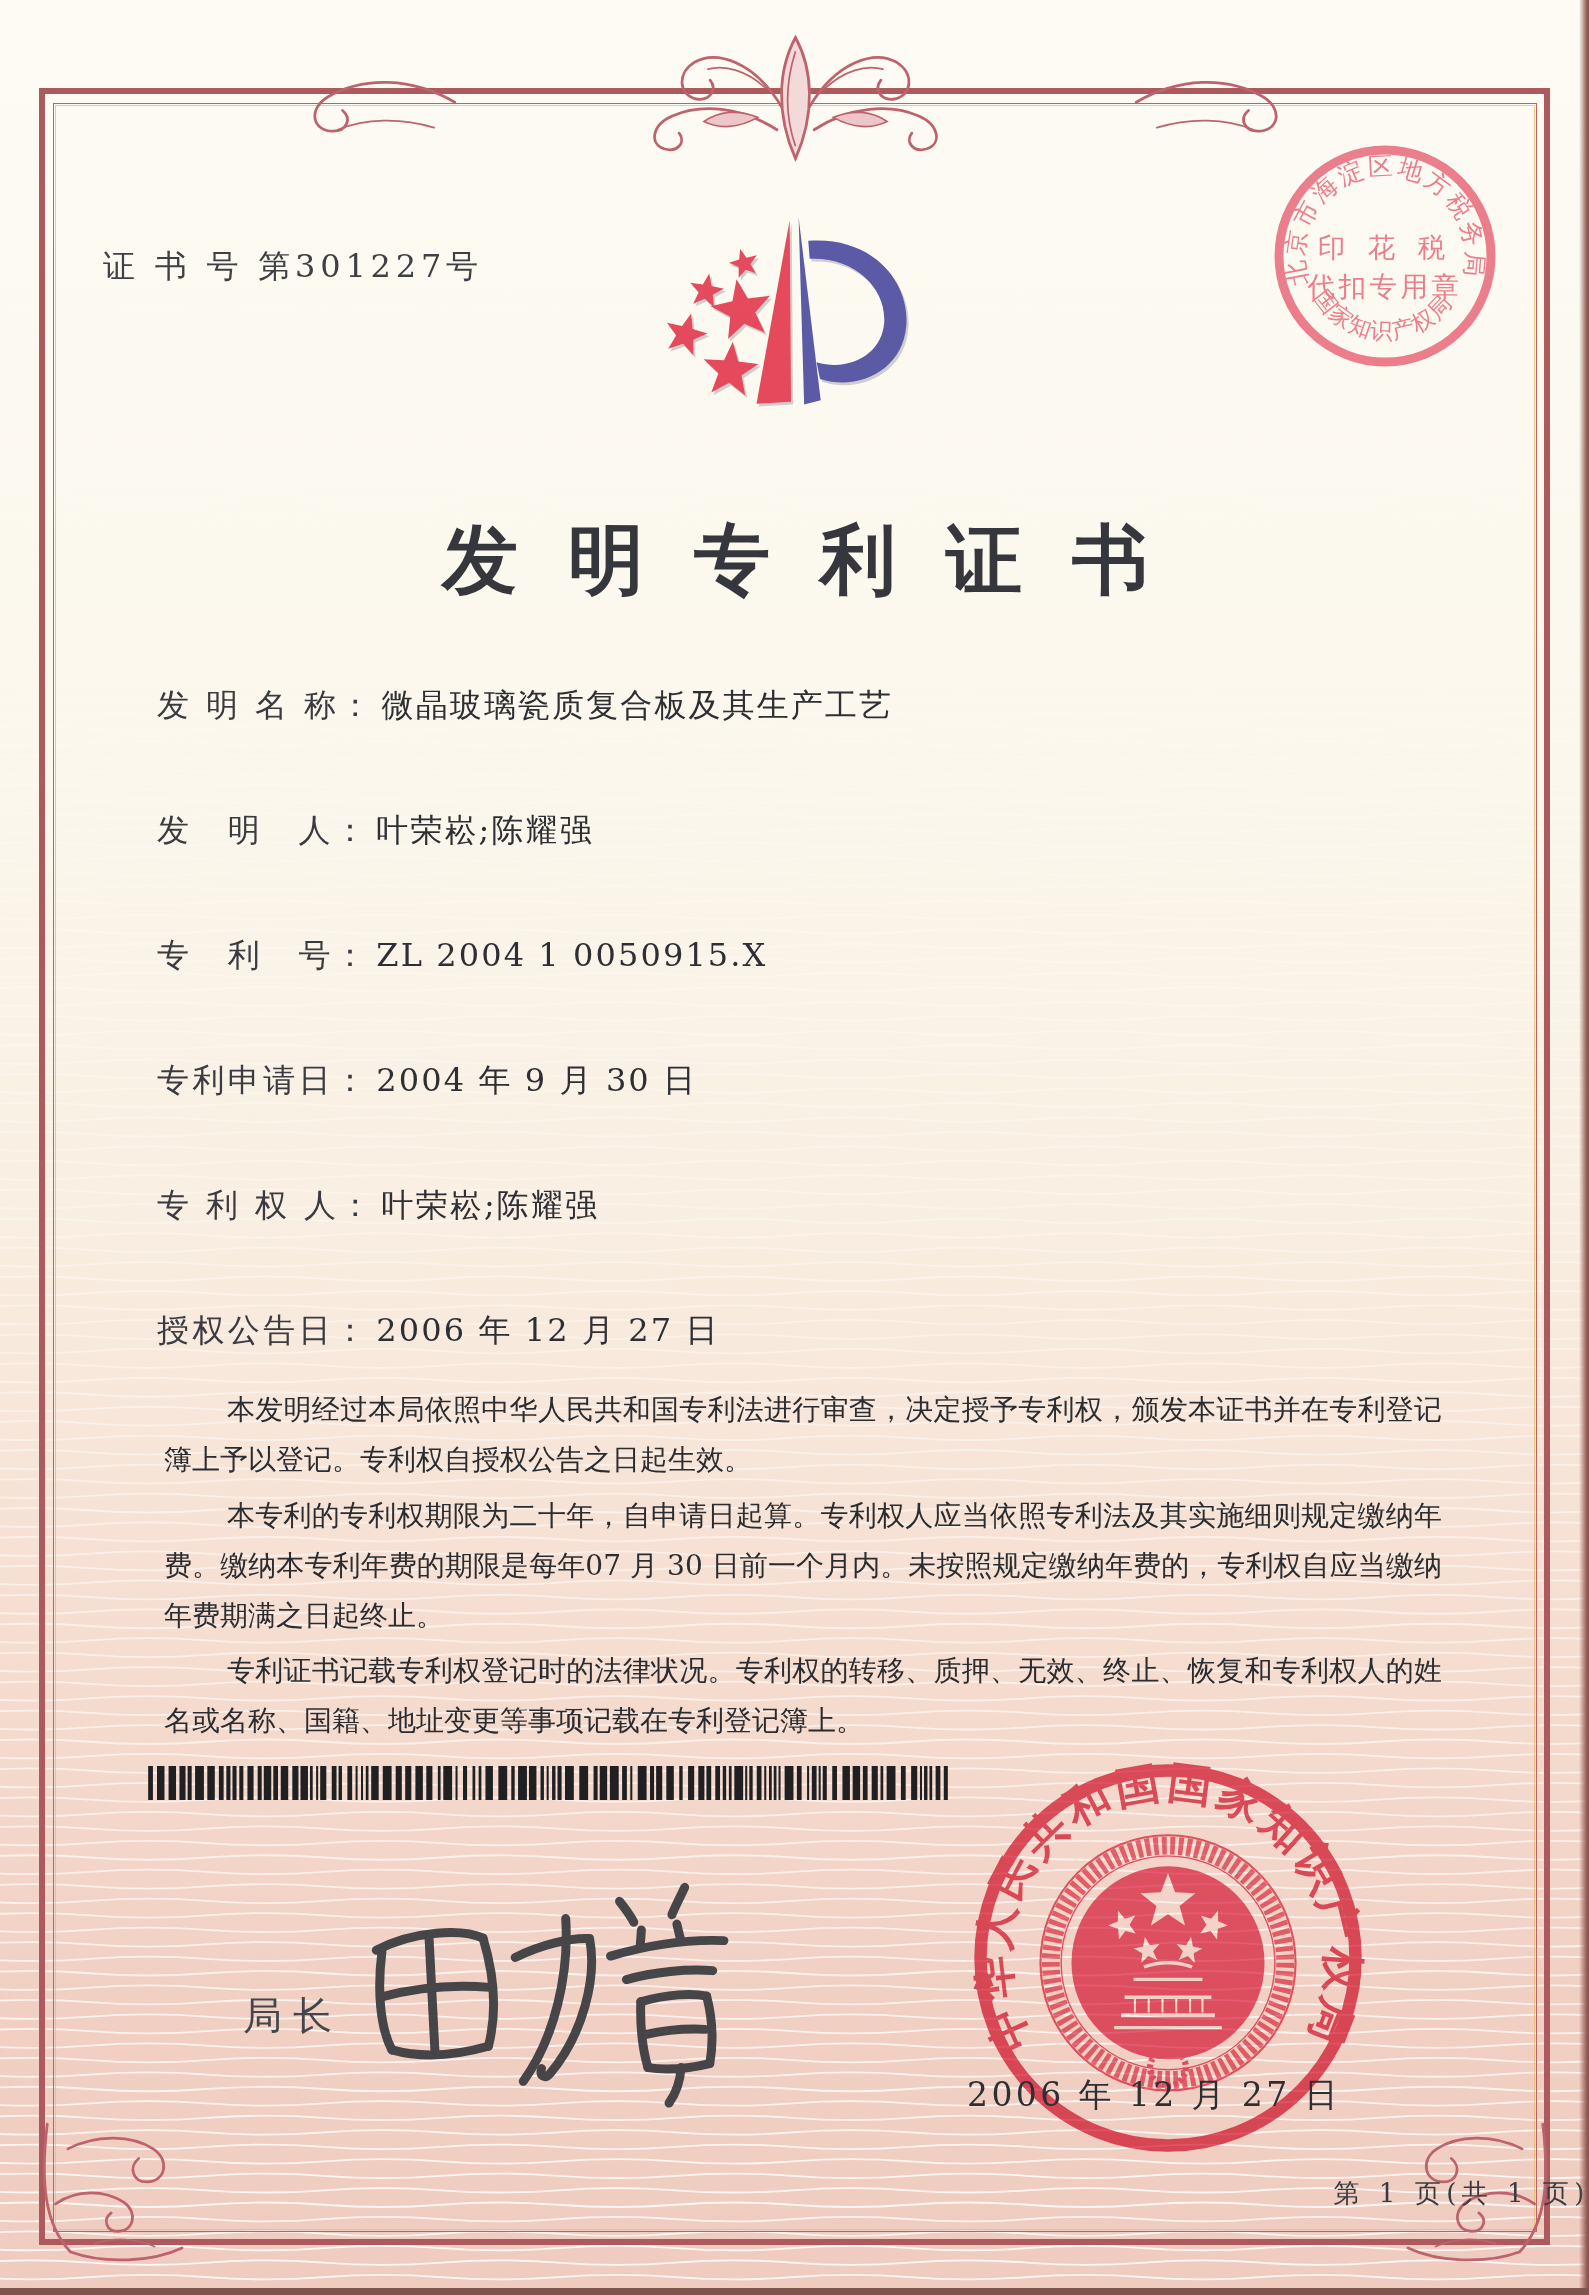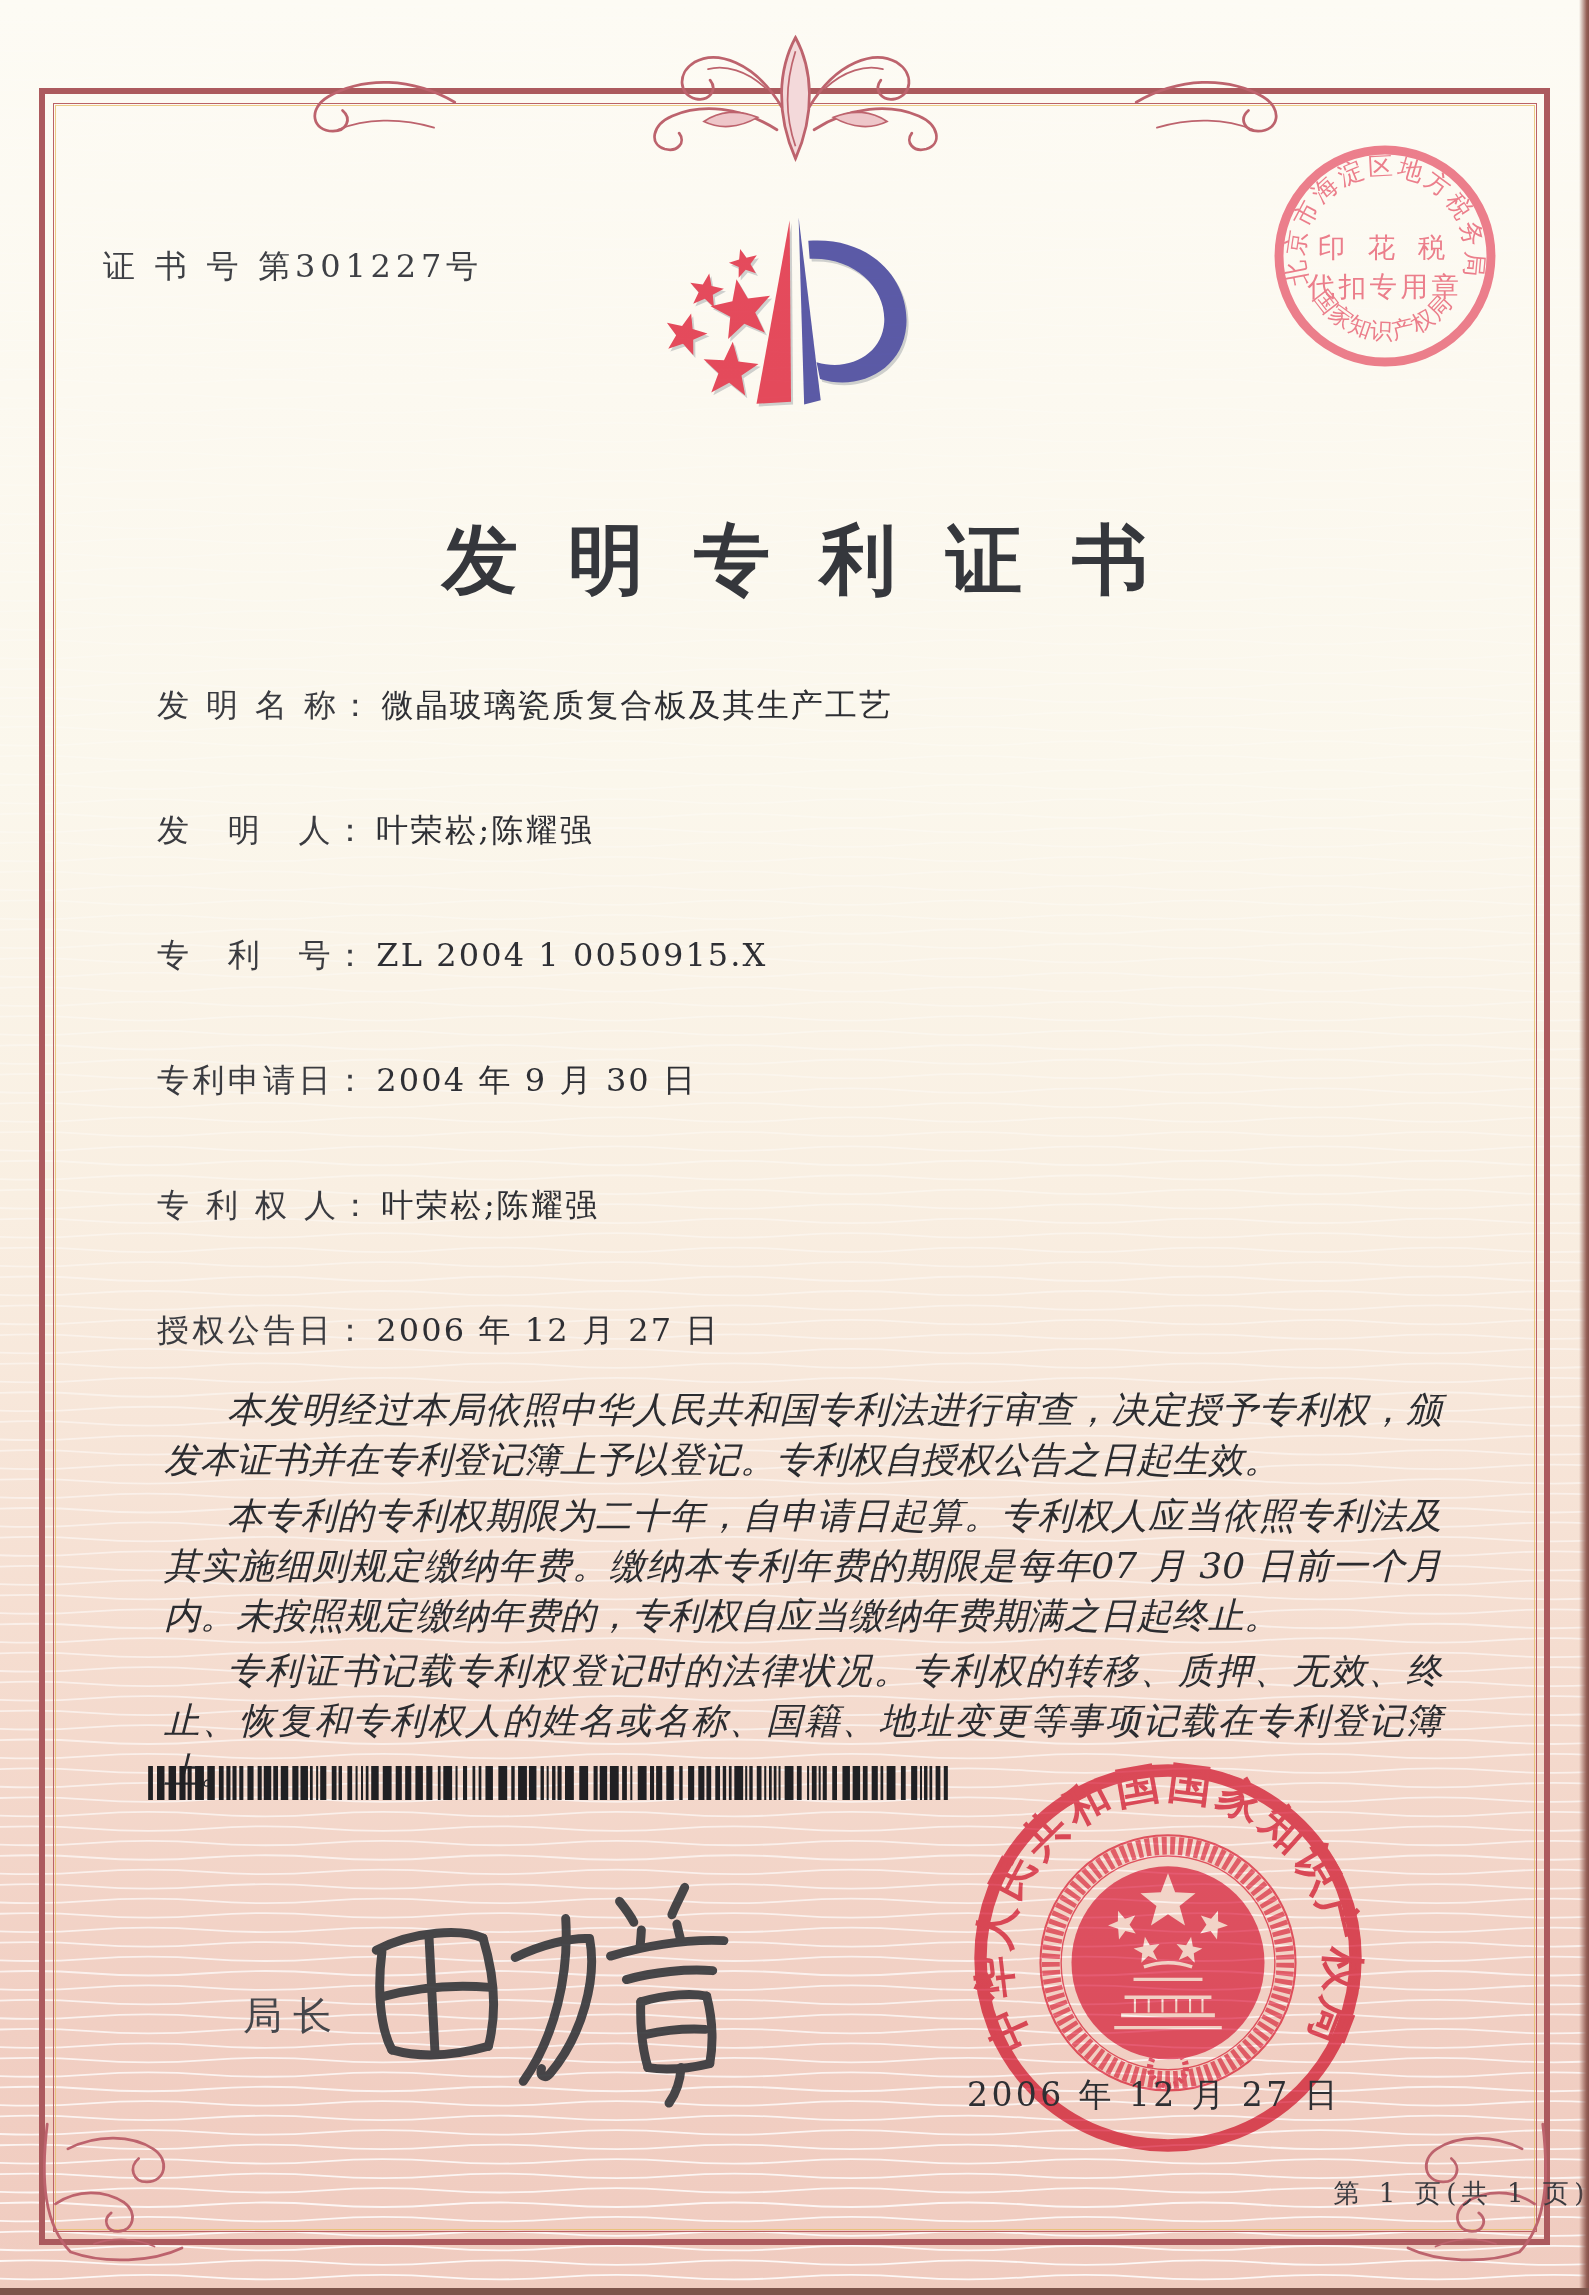--- a/index.html
+++ b/index.html
@@ -11,22 +11,22 @@
   #waves{left:0;top:0;width:1590px;height:2295px;}
   .frame-outer{left:39px;top:88px;width:1511px;height:2157px;border:6.2px solid #ac5a5e;box-sizing:border-box;}
   .frame-inner{left:53px;top:103px;width:1484px;height:2129px;border:1.4px solid #bb6266;box-sizing:border-box;}
   .frame-inner::before{content:'';position:absolute;inset:0.7px;border:1.4px solid rgba(231,191,106,.8);}
   .cert-no{left:103px;top:245px;font-size:32px;letter-spacing:4.8px;color:#3e4045;}
   .title{left:0;top:478px;width:1590px;text-align:center;font-size:76px;font-weight:600;
     color:#35373c;letter-spacing:50px;text-indent:50px;margin-top:32px;}
   .field{left:157px;font-size:32px;color:#33343a;white-space:nowrap;}
   .field .lab{letter-spacing:3.4px;color:#3a3b40;}
   .field .val{margin-left:6.9px;letter-spacing:2.1px;color:#2e2f34;}
-  .paras{left:164px;top:1385px;width:1278px;font-size:36px;line-height:50px;
-    text-align:justify;color:#2b2c30;font-style:italic;}
+  .paras{left:164px;top:1385px;width:1278px;font-size:28px;line-height:50px;
+    text-align:justify;color:#2b2c30;}
   .paras p{margin:0 0 5.5px 0;text-indent:63px;}
   .sig-label{left:243px;top:1989px;font-size:39px;letter-spacing:11px;color:#45464b;}
   .seal-date{left:954px;top:2073px;width:400px;text-align:center;font-size:33px;
     letter-spacing:3.4px;color:#2e2f33;}
   .footer{left:0;top:2176px;width:1590px;text-align:right;font-size:26px;
     letter-spacing:5.5px;color:#393a3f;}
   .edge-r{left:1579px;top:0;width:11px;height:2295px;
     background:linear-gradient(90deg,rgba(150,90,80,0),#935e55 70%,#7c4b44);}
   .edge-b{left:0;top:2288px;width:1590px;height:7.6px;background:#7d554c;}
   .blend{mix-blend-mode:multiply;}

